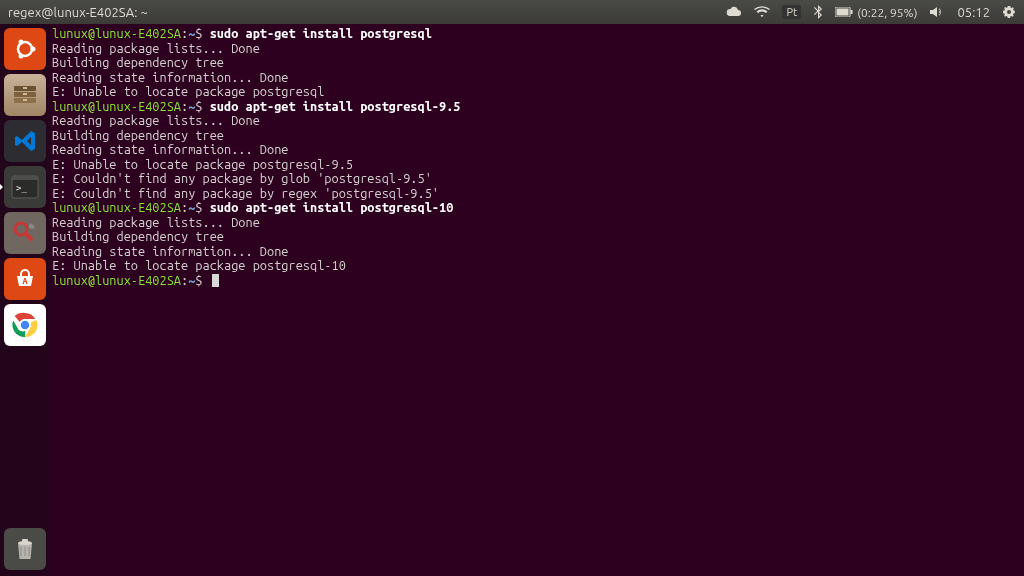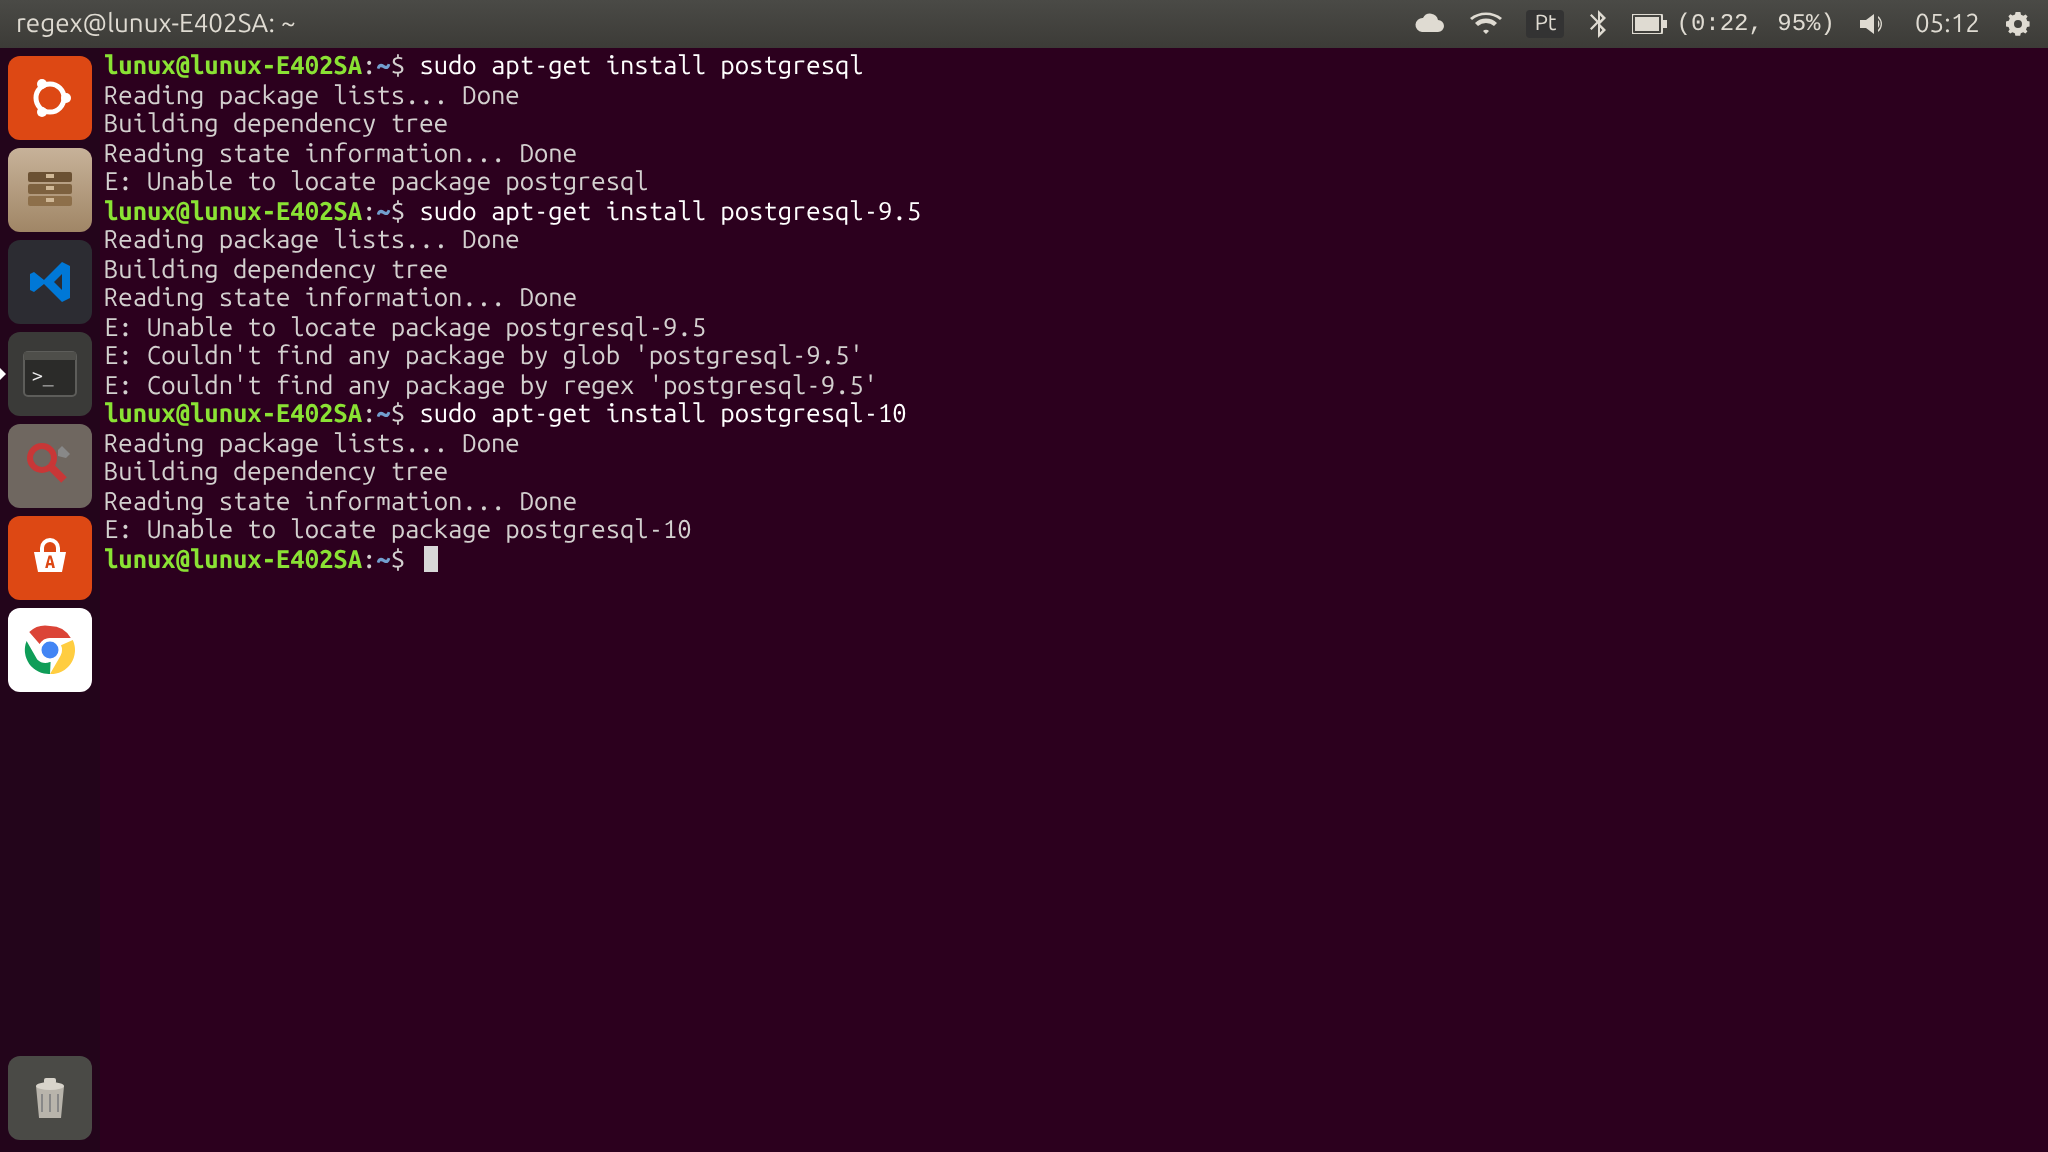--- a/index.html
+++ b/index.html
@@ -65,36 +65,36 @@
   top: 24px;
   width: 974px;
   height: 552px;
   background: #2c001e;
   color: #d8d8d8;
   padding: 2px 2px;
   line-height: 14.5px;
   white-space: pre;
   font-size: 12.8px;
 }
-.prompt-user { color: #8ae234; font-weight: bold; }
+.prompt-user { color: #8ae234; font-weight: normal; }
 .prompt-path { color: #729fcf; font-weight: bold; }
-.cmd { color: #ffffff; }
+.cmd { color: #ffffff; font-weight: bold; }
 .out { color: #d3d0cf; }
 .cursor {
   display: inline-block;
   width: 7px;
   height: 13px;
   background: #d8d8d8;
   vertical-align: -2px;
   margin-left: 2px;
 }
 .kbd-ind {
   background:#333; padding:1px 4px; border-radius:2px; font-size:11px;
 }
-.bat { font-size:12px;font-family:Liberation Mono, monospace; }
+.bat { font-size:12px; }
 svg { display:block; }
 </style>
 </head>
 <body>
 
 <div class="topbar">
   <span class="title">regex@lunux-E402SA: ~</span>
   <span class="spacer"></span>
   <div class="ind">
     <span>

